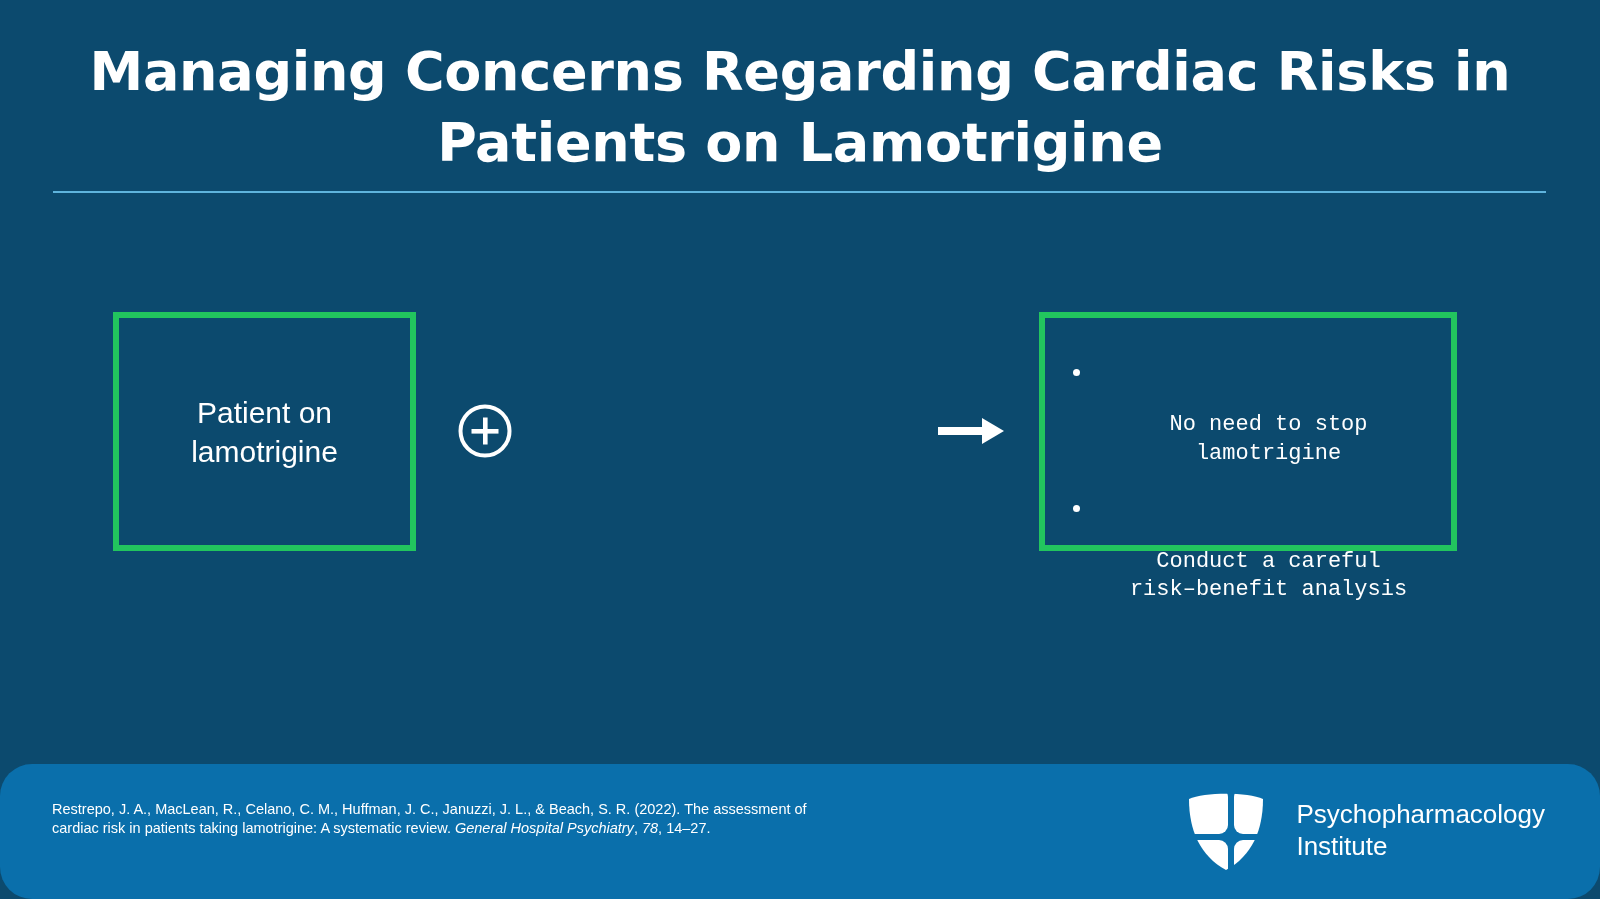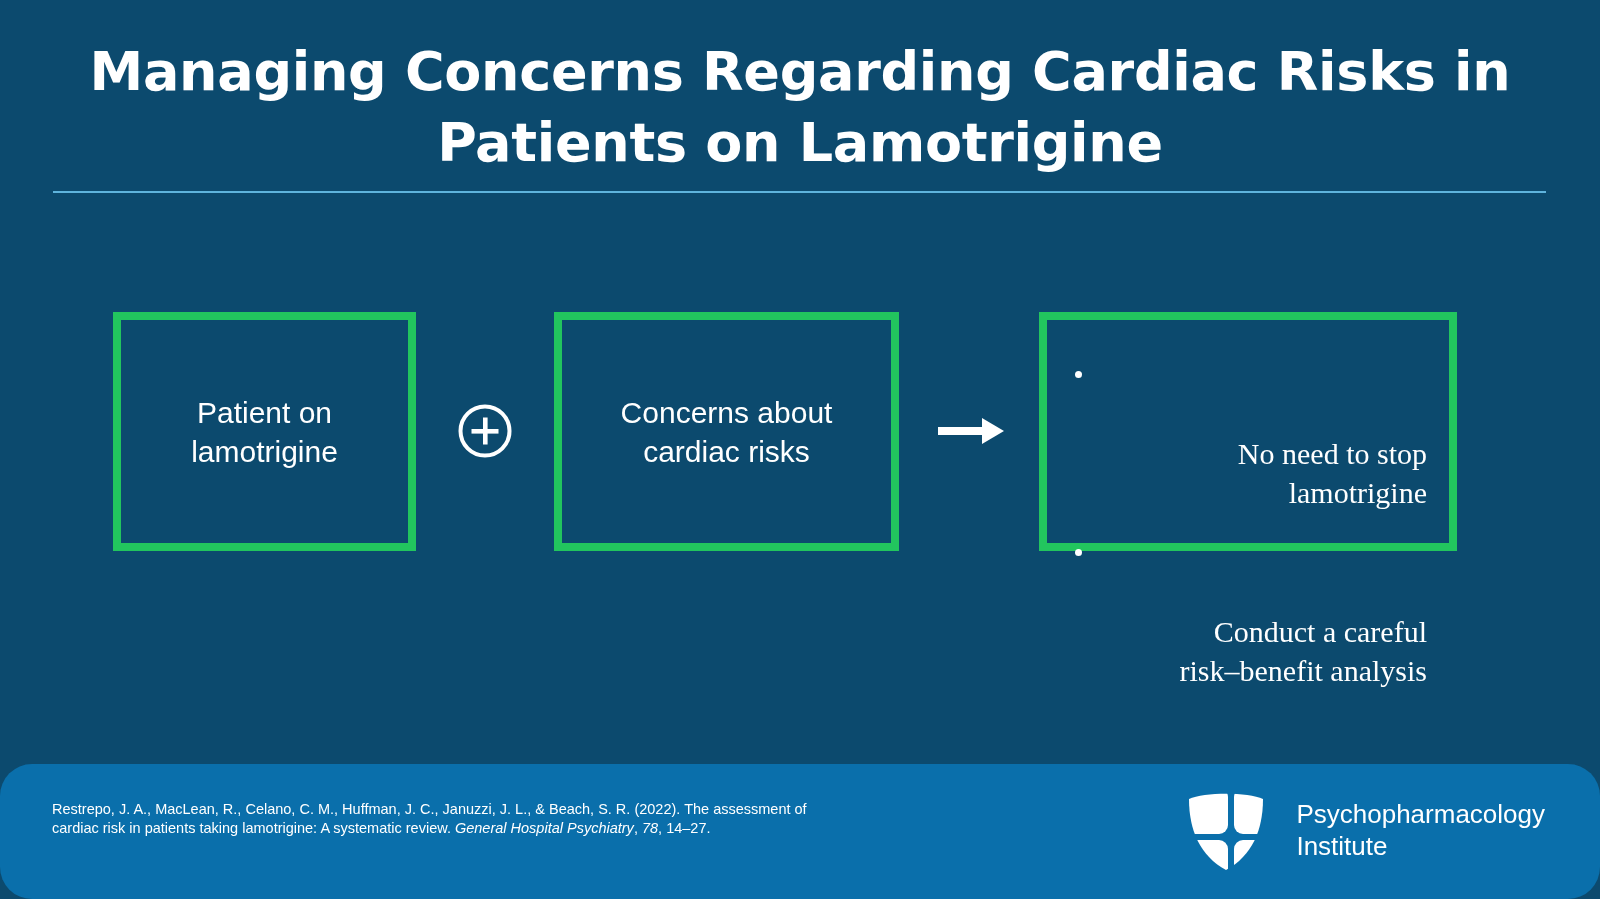--- a/index.html
+++ b/index.html
@@ -54,21 +54,21 @@
     position: absolute;
     left: 0;
     top: 312px;
     width: 1600px;
     height: 240px;
   }
   .node {
     position: absolute;
     top: 0;
     height: 239px;
-    border: 8px solid #22c55e;
+    border: 6px solid #22c55e;
     box-sizing: border-box;
     display: flex;
     align-items: center;
     justify-content: center;
     color: #ffffff;
   }
   .node .node-text {
     font-family: "Liberation Sans", sans-serif;
     font-size: 30px;
     font-weight: 400;
@@ -89,25 +89,25 @@
   
   .bullet-list {
     list-style: none;
     margin: 0;
     padding: 0;
   }
   .bullet-item {
     position: relative;
     padding-left: 41px;
     margin-bottom: 22px;
-    font-family: Liberation Serif, serif;
-    font-size: 30px;
+    font-family: Liberation Mono, monospace;
+    font-size: 22px;
     line-height: 1.30;
     color: #ffffff;
-    text-align: right;
+    text-align: center;
     white-space: pre-line;
   }
   .bullet-item:last-child { margin-bottom: 0; }
   .bullet-item .dot {
     position: absolute;
     left: 6px;
     top: 15px;
     width: 7px;
     height: 7px;
     background: #ffffff;
@@ -186,24 +186,20 @@
   </div>
   <div class="title-rule"></div>
 
   <div class="diagram">
 
     <div class="node" id="node-1">
       <span class="node-text">Patient on
 lamotrigine</span>
     </div>
 
-    <div class="node" id="node-2">
-      <span class="node-text">Concerns about
-cardiac risks</span>
-    </div>
 
     <div class="node" id="node-3">
       <ul class="bullet-list">
         <li class="bullet-item">
           <span class="dot"></span>
           <span>No need to stop
 lamotrigine</span>
         </li>
         <li class="bullet-item">
           <span class="dot"></span>

